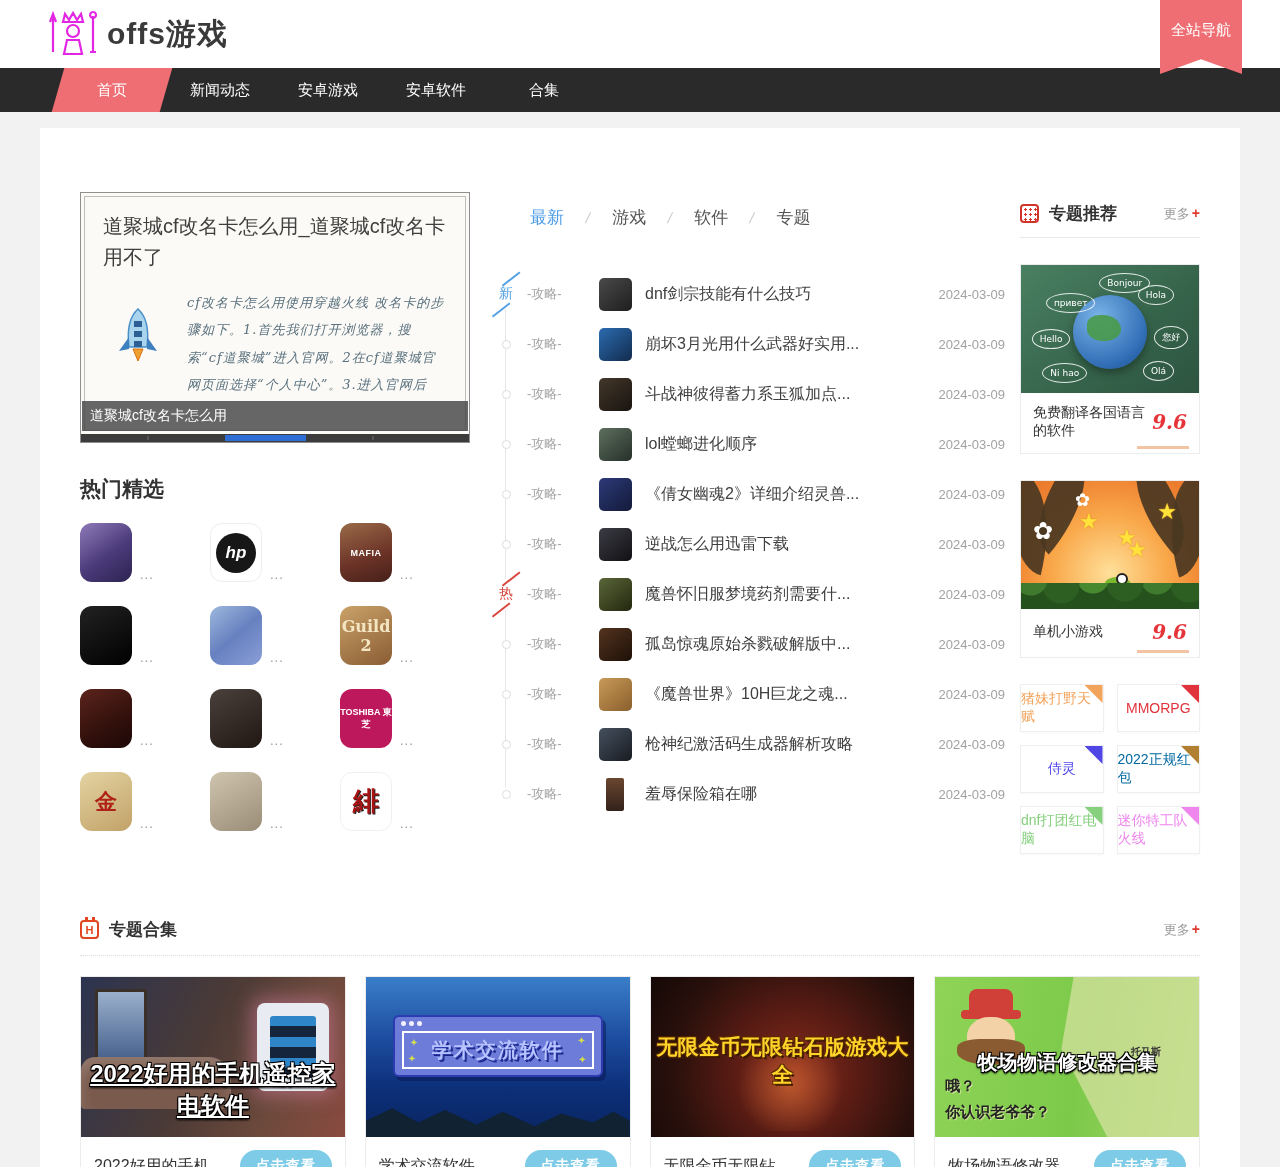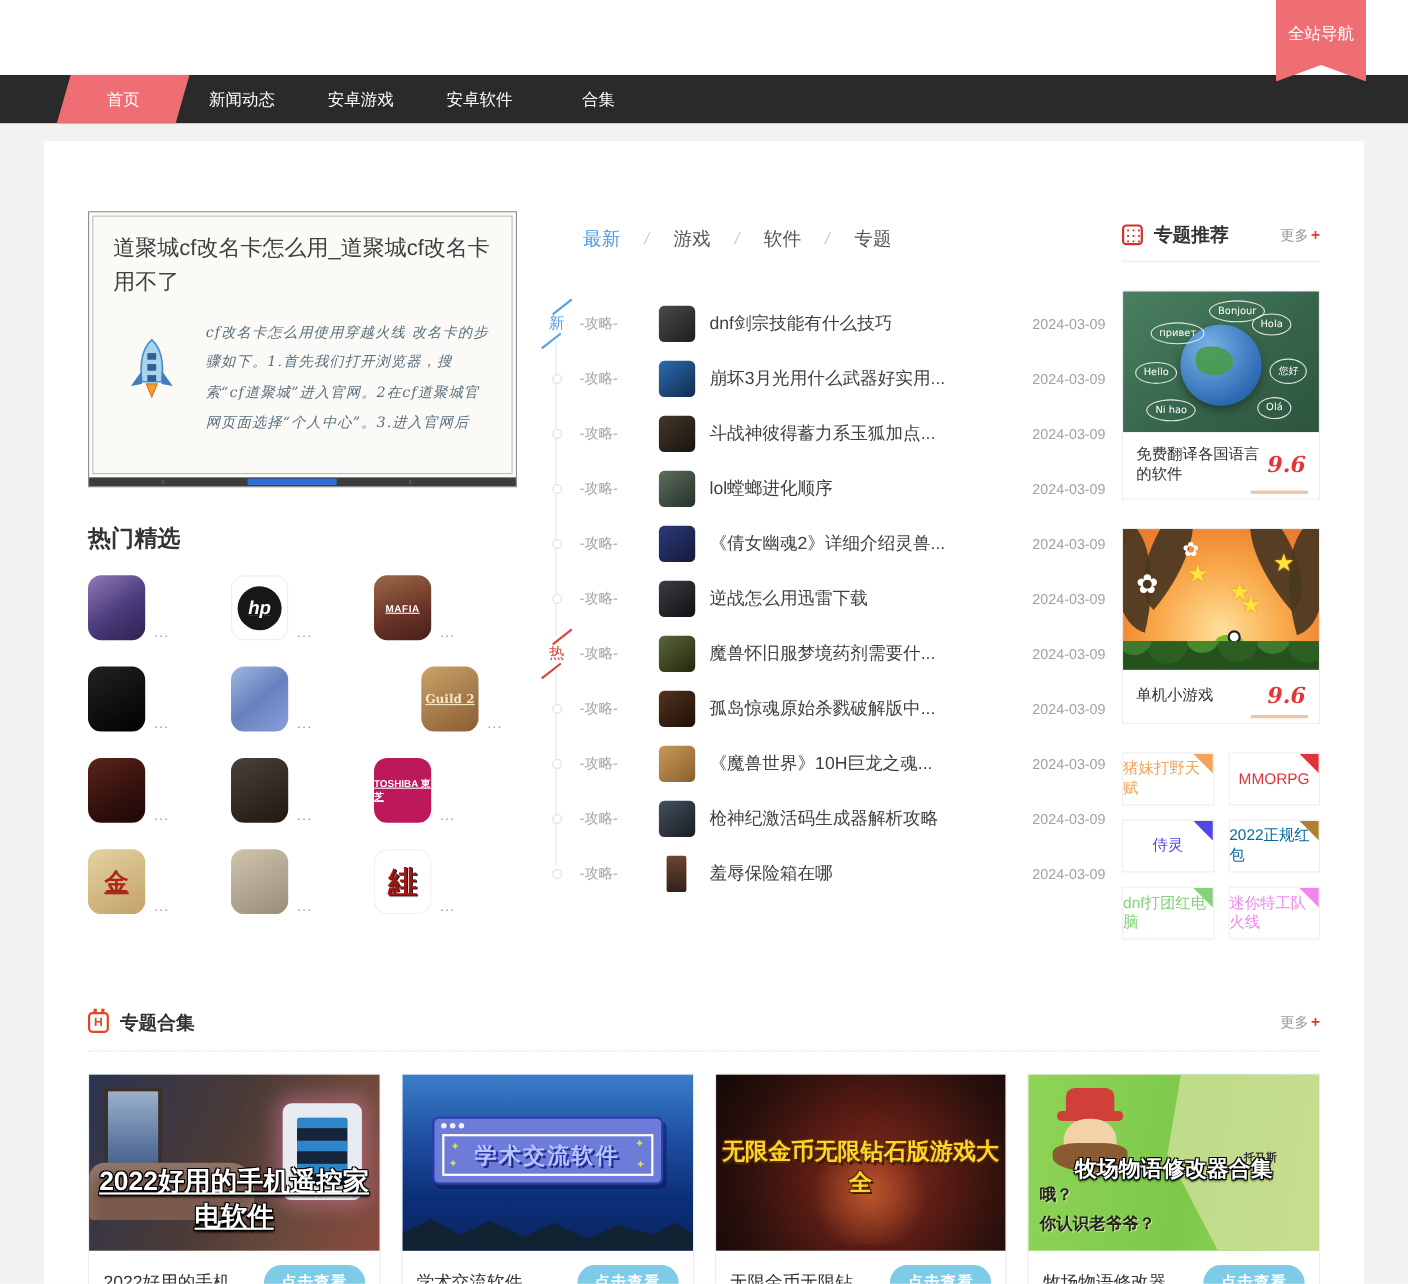--- a/index.html
+++ b/index.html
@@ -36,29 +36,29 @@
   .rocket { flex:none; width:70px; display:flex; justify-content:center; padding-top:18px; }
   .car-text { font-family:"DejaVu Serif","Liberation Serif",serif; font-style:italic; font-size:13px; color:#59707e; line-height:2.1; letter-spacing:1px; }
   .car-caption { position:absolute; left:1px; right:1px; bottom:11px; height:30px; background:rgba(70,70,70,.82); color:#fff; font-size:14px; display:flex; align-items:center; padding-left:8px; }
   .car-track { position:absolute; left:0; right:0; bottom:0; height:8px; background:#3c3c3c; cursor:pointer; }
   .car-thumb { position:absolute; left:37%; width:21%; top:1px; bottom:1px; background:#2e6fd6; }
   .car-tick { position:absolute; top:2px; bottom:2px; width:2px; background:#555; }
   
   .hot-title { margin-top:32px; font-size:21px; font-weight:600; color:#333; }
   .hot-grid { margin-top:20px; display:grid; grid-template-columns:repeat(3,1fr); row-gap:24px; }
   .hot-cell { display:flex; align-items:flex-end; gap:8px; cursor:pointer; }
-  .tile { width:52px; height:59px; border-radius:12px; flex:none; display:flex; align-items:center; justify-content:center; text-align:left; overflow:hidden; font-weight:700;text-decoration:underline; }
+  .tile { width:52px; height:59px; border-radius:12px; flex:none; display:flex; align-items:center; justify-content:center; text-align:center; overflow:hidden; font-weight:700; }
   .dots { color:#9a9a9a; font-size:13px; letter-spacing:1px; }
   .t0{background:linear-gradient(145deg,#8f7ab8,#4a3a7a 55%,#2c2350);} 
   .t1{background:#fff;border:1px solid #eee;}
   .t1 .hp{width:40px;height:40px;border-radius:50%;background:#171717;color:#fff;font-style:italic;font-size:17px;display:flex;align-items:center;justify-content:center;}
   .t2{background:linear-gradient(160deg,#9a6a48,#6a3226 60%,#46201a);color:#fff;font-size:9px;letter-spacing:.5px;}
   .t3{background:linear-gradient(150deg,#222,#000);color:#c9a14e;font-family:"DejaVu Serif",serif;font-size:10px;}
   .t4{background:linear-gradient(140deg,#9db8dc,#6781c0 50%,#8a9ed8);color:#fff;font-size:16px;}
-  .t5{background:linear-gradient(150deg,#caa268,#8a5c34);color:#f4e6c2;font-family:"DejaVu Serif",serif;font-size:11px;margin-left:43px;}
+  .t5{background:linear-gradient(150deg,#caa268,#8a5c34);color:#f4e6c2;font-family:"DejaVu Serif",serif;font-size:16px;}
   .t6{background:linear-gradient(150deg,#5c241c,#32100c 60%,#1c0806);color:#d86a30;font-size:9px;}
   .t7{background:linear-gradient(150deg,#4a413c,#201713);color:#b04a3a;font-size:16px;}
   .t8{background:#be185d;color:#fff;font-size:9px;line-height:1.3;}
   .t9{background:linear-gradient(150deg,#e3d3a2,#c2a268);color:#b02218;font-family:"DejaVu Serif",serif;font-size:22px;}
   .t10{background:linear-gradient(150deg,#cfc4ae,#9a8d78);color:#4a3a2e;font-size:12px;font-family:"DejaVu Serif",serif;}
   .t11{background:#fff;border:1px solid #f0f0f0;color:#a81414;font-family:"DejaVu Serif",serif;font-size:26px;text-shadow:1px 1px 0 #222;}
   
   .tabs { display:flex; align-items:center; gap:22px; font-size:17px; padding-left:45px; }
   .tab { color:#555; cursor:pointer; }
   .tab.active { color:#4d9ce6; }
@@ -160,20 +160,32 @@
   .cimg3 .dlg { position:absolute; left:10px; color:#222; font-size:15px; font-weight:800; text-shadow:1px 1px 0 #cfe09a; }
   .cimg3 .nm { position:absolute; right:38px; top:68px; color:#333; font-size:10px; font-weight:700; text-shadow:1px 1px 0 #cfe09a; }
   .ccap { display:flex; align-items:center; justify-content:space-between; padding:13px 13px 15px; }
   .ccap-title { font-size:16px; color:#333; white-space:nowrap; overflow:hidden; text-overflow:ellipsis; padding-right:8px; }
   .view-btn { flex:none; background:#7ecbe8; color:#fff; font-size:14px; font-weight:700; border:none; border-radius:16px; padding:7px 16px; cursor:pointer; letter-spacing:1px; }
 </style>
 </head>
 <body>
 
 <div class="header">
+  <div class="logo">
+    <span>
+      <svg width="56" height="52" viewBox="0 0 56 52" fill="none" stroke="#e326e3" stroke-width="2.2">
+        <path d="M8 8 L8 44 M5 14 L8 6 L11 14"></path>
+        <path d="M48 8 L48 44 M45 44 L51 44 M48 4 a3 3 0 1 0 0.1 0"></path>
+        <path d="M18 14 L20 6 L24 12 L28 5 L32 12 L36 6 L38 14 Z"></path>
+        <circle cx="28" cy="23" r="6"></circle>
+        <path d="M19 46 L22 32 L34 32 L37 46 Z"></path>
+      </svg>
+    </span>
+    <span class="logo-text">offs游戏</span>
+  </div>
   <div class="ribbon">全站导航</div>
 </div>
 
 <div class="nav" id="main-nav">
     <div class="nav-item active">首页</div>
     <div class="nav-item">新闻动态</div>
     <div class="nav-item">安卓游戏</div>
     <div class="nav-item">安卓软件</div>
     <div class="nav-item">合集</div>
   </div>
@@ -193,20 +205,21 @@
                 <path d="M36 30 L46 44 L36 42 Z" fill="#3e7fc0"></path>
                 <rect x="23" y="14" width="8" height="6" fill="#2c5f94"></rect>
                 <rect x="23" y="24" width="8" height="6" fill="#2c5f94"></rect>
                 <rect x="23" y="34" width="8" height="6" fill="#2c5f94"></rect>
                 <path d="M22 42 L27 54 L32 42 Z" fill="#f0a030" stroke="#d87010"></path>
               </svg>
             </div>
             <div class="car-text">cf改名卡怎么用使用穿越火线 改名卡的步骤如下。1.首先我们打开浏览器，搜索“cf道聚城”进入官网。2在cf道聚城官网页面选择“个人中心”。3.进入官网后</div>
           </div>
         </div>
+        <div class="car-caption">道聚城cf改名卡怎么用</div>
         <div class="car-track">
           <span class="car-tick" style="left:17%"></span>
           <span class="car-tick" style="left:75%"></span>
           <span class="car-thumb"></span>
         </div>
       </div>
 
       <h2 class="hot-title">热门精选</h2>
       <div class="hot-grid" id="hot-grid">
           <div class="hot-cell">

